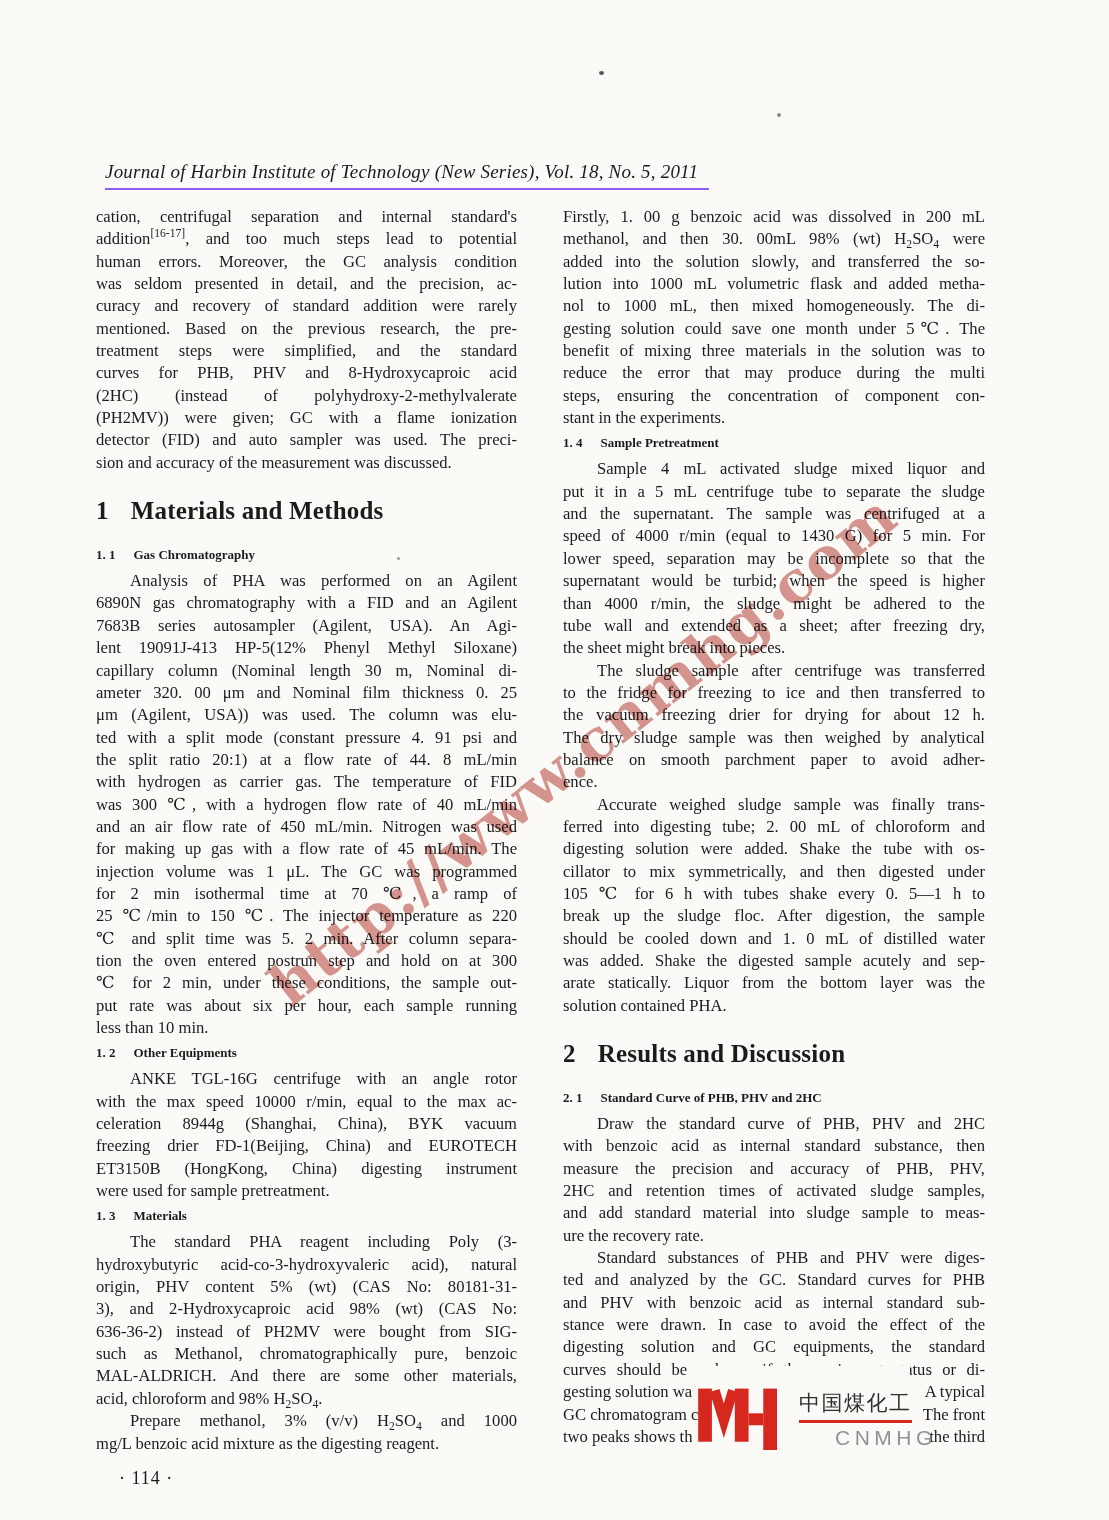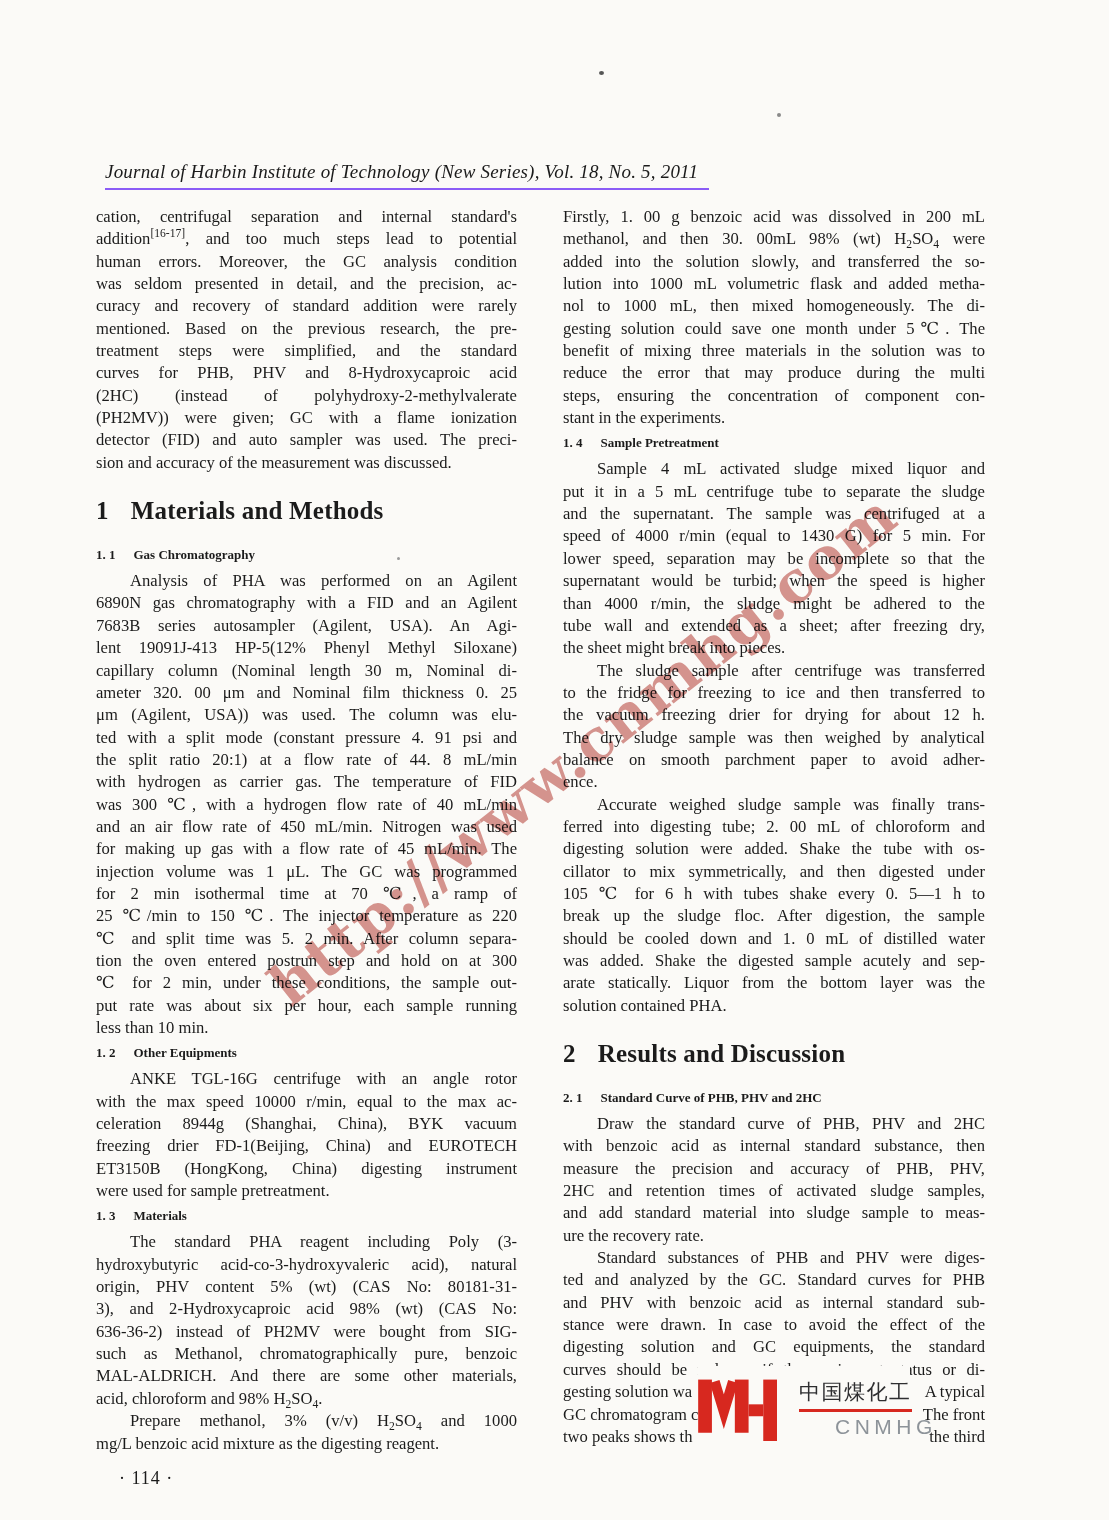--- a/index.html
+++ b/index.html
@@ -43,21 +43,21 @@
   .watermark{
     position:absolute; left:200px; top:733px; width:725px; height:72px;
     transform:rotate(-38.5deg);
     font-family:"DejaVu Serif",serif; font-weight:bold;
     font-size:58px; text-align:center; letter-spacing:2px;
     opacity:.58; mix-blend-mode:multiply; pointer-events:none; white-space:nowrap;
   }
   
   .logo-box{
     position:absolute; left:698px; top:1366px; width:212px; height:84px;
-    background:#fbfaf7; display:flex; align-items:center; gap:9px;
+    background:#fbfaf7; display:flex; align-items:flex-end; gap:9px;
   }
   .logo-glyph{flex:0 0 auto;}
   .logo-text{display:flex; flex-direction:column; align-items:flex-start;}
   .logo-cn{
     font-size:21px; color:#2e2e30; letter-spacing:1.5px; white-space:nowrap;
     padding-bottom:3px; border-bottom:3px solid #d7281f; font-weight:500;
   }
   .logo-en{
     font-family:"Liberation Sans",sans-serif; font-size:21px; color:#8d9399;
     letter-spacing:4.5px; margin-top:3px; white-space:nowrap;margin-left:36px;

